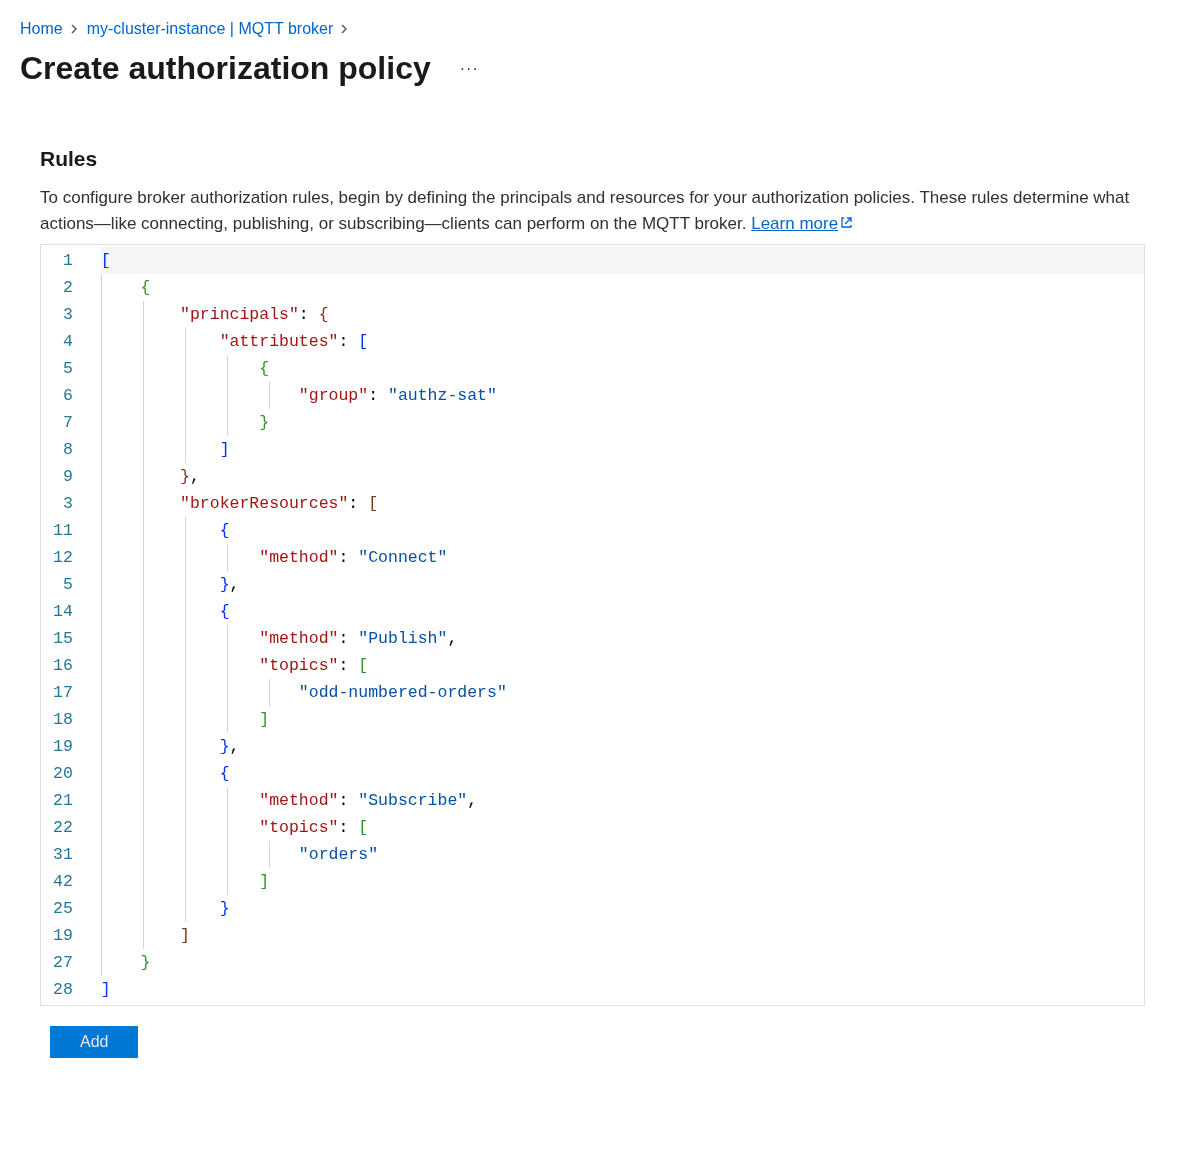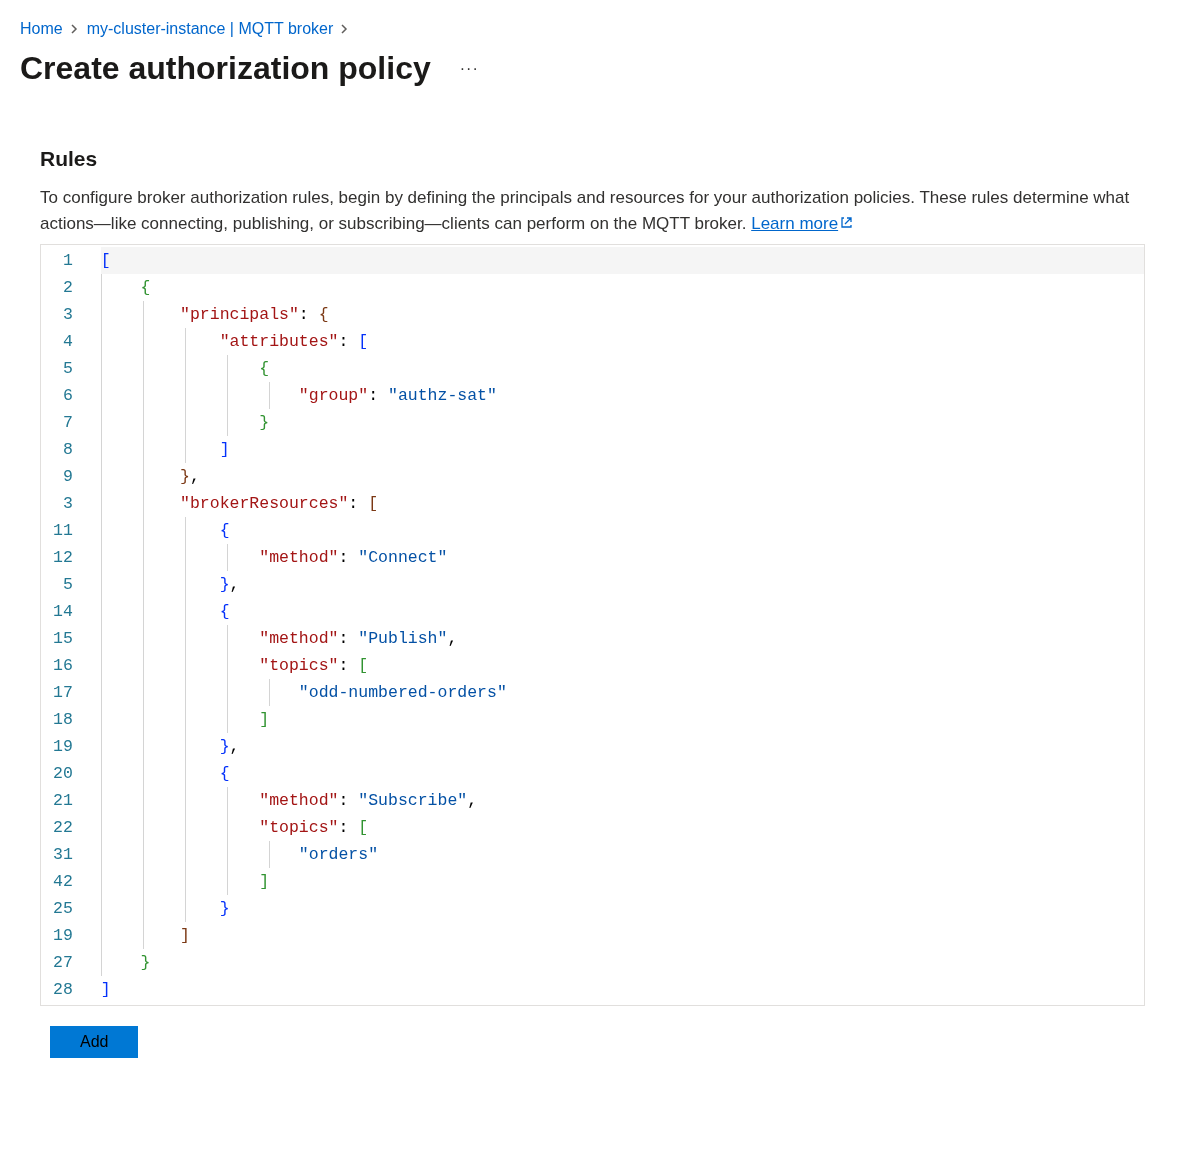--- a/index.html
+++ b/index.html
@@ -101,21 +101,21 @@
     .tok-bracket { color: #0431fa; }
     .tok-bracket2 { color: #319331; }
     .tok-bracket3 { color: #7b3814; }
     .tok-key { color: #a31515; }
     .tok-str { color: #0451a5; }
     .tok-punct { color: #000000; }
     .add-btn {
       margin-top: 20px;
       margin-left: 10px;
       background: #0078d4;
-      color: #000000;
+      color: #e5e5e5;
       border: none;
       padding: 7px 30px;
       font-size: 16px;
       font-weight: 400;
       cursor: pointer;
       font-family: inherit;
     }
   </style>
 </head>
 <body>

